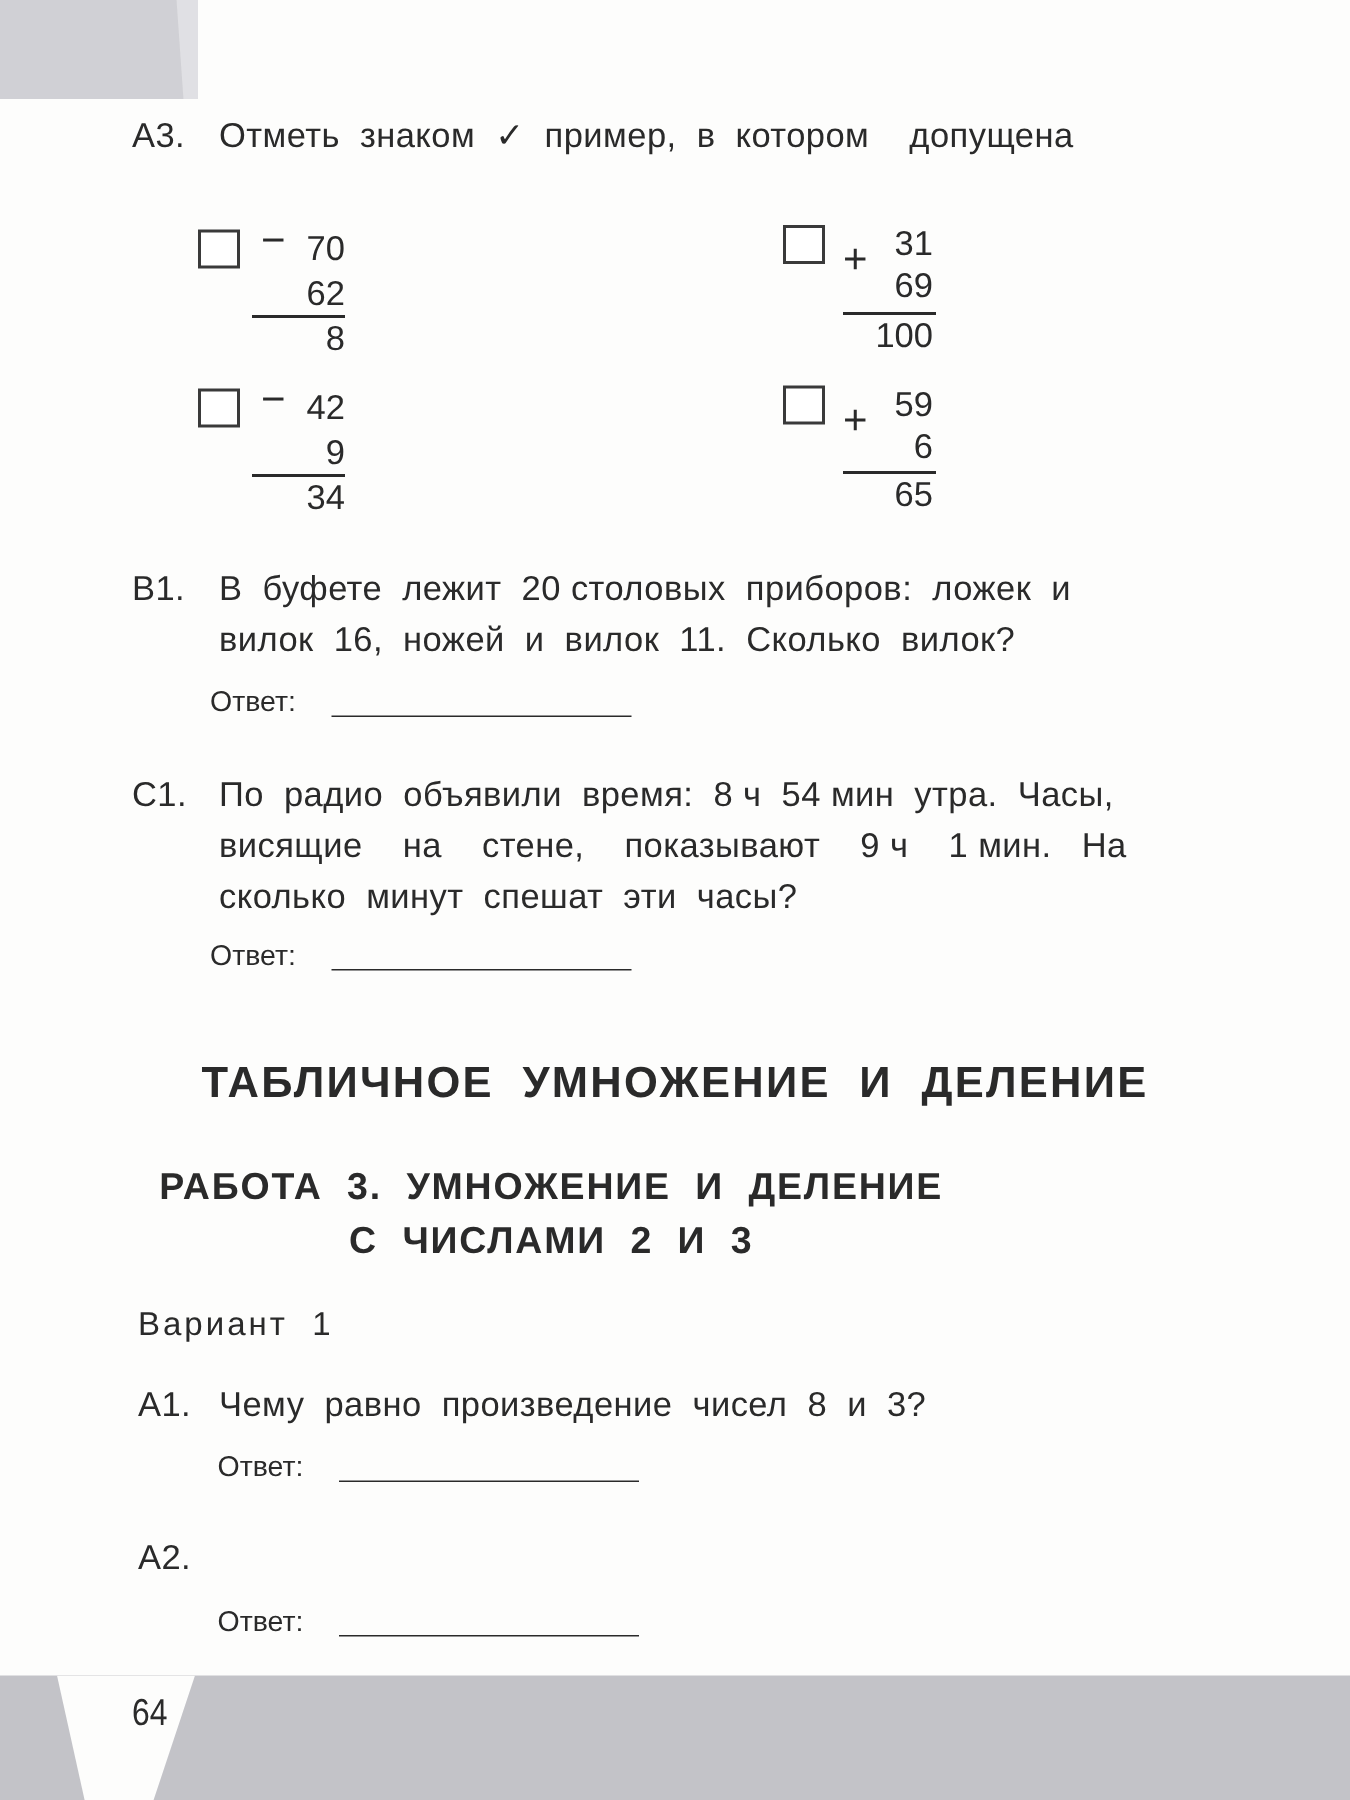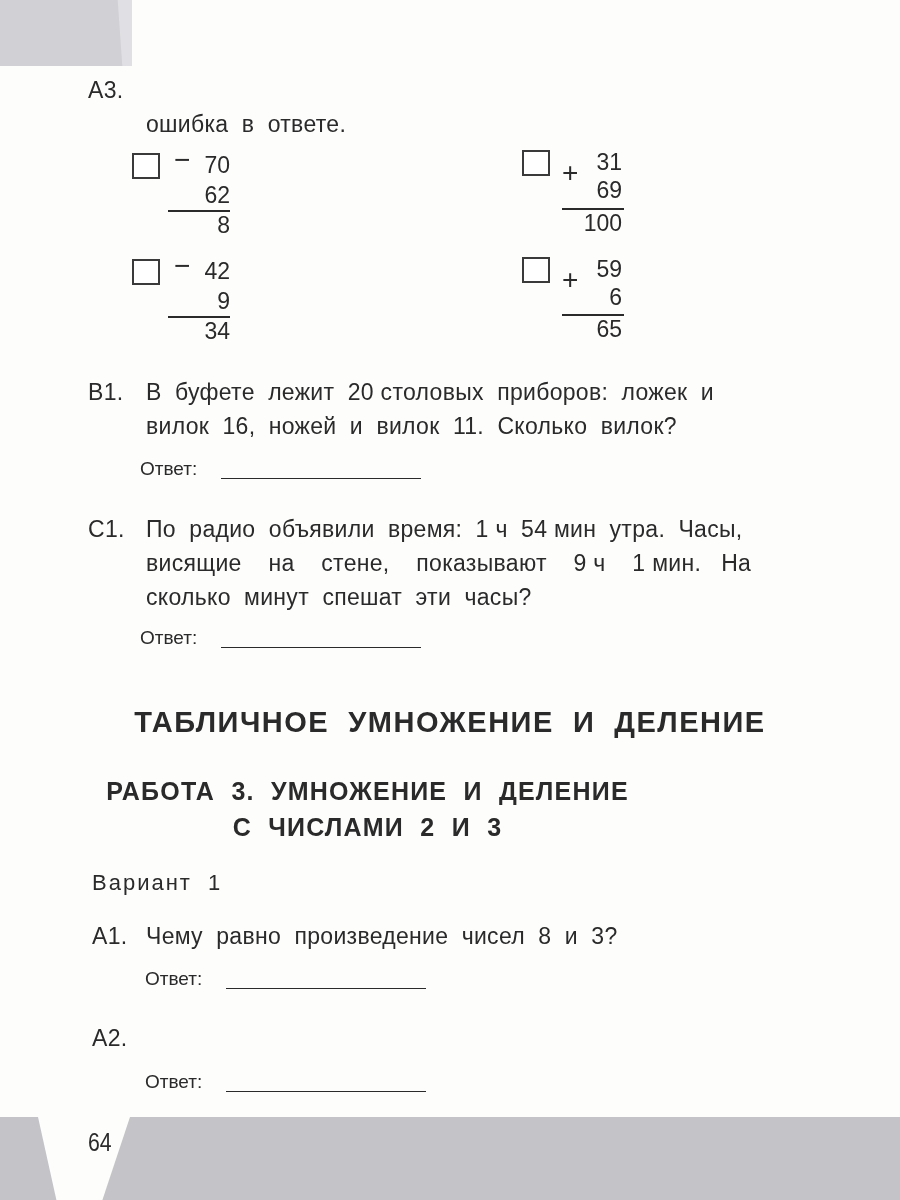--- a/index.html
+++ b/index.html
@@ -23,21 +23,21 @@
   .h2 { position:absolute; left:0; width:735px; text-align:center; font-size:25px; font-weight:bold; letter-spacing:1.2px; }
   .variant { position:absolute; left:92px; top:870px; font-size:22px; letter-spacing:2px; }
 </style>
 </head>
 <body>
 
 <div class="corner-top"></div>
 
 <div class="q" style="left:88px;top:72px;width:760px;height:80px;">
   <span class="qlabel">А3.</span>
-  <span class="qtext" style="top:34px;white-space:pre;">ошибка  в  ответе.</span>
+  <span class="qtext" style="top:0;white-space:pre;">Отметь  знаком  ✓  пример,  в  котором    допущена</span>
 </div>
 
 <div class="calc" style="left:132px;top:150px;width:120px;height:90px;">
   <div class="chk" style="left:0;top:3px;"></div>
   <span class="op" style="left:42px;top:-4px;">−</span>
   <span class="num" style="left:38px;top:2px;">70</span>
   <span class="num" style="left:38px;top:32px;">62</span>
   <div class="bar" style="left:36px;top:60px;width:62px;"></div>
   <span class="num" style="left:38px;top:62px;">8</span>
 </div>
@@ -73,21 +73,21 @@
   <span class="qlabel">В1.</span>
   <span class="qtext" style="top:0;white-space:pre;">В  буфете  лежит  20 столовых  приборов:  ложек  и</span>
   <span class="qtext" style="top:34px;white-space:pre;">вилок  16,  ножей  и  вилок  11.  Сколько  вилок?</span>
 </div>
 <div class="answer-row" style="left:140px;top:458px;">
   <span>Ответ:</span><span class="answer-line"></span>
 </div>
 
 <div class="q" style="left:88px;top:511px;width:760px;height:110px;">
   <span class="qlabel">С1.</span>
-  <span class="qtext" style="top:0;white-space:pre;">По  радио  объявили  время:  1 ч  54 мин  утра.  Часы,</span>
+  <span class="qtext" style="top:0;white-space:pre;">По  радио  объявили  время:  8 ч  54 мин  утра.  Часы,</span>
   <span class="qtext" style="top:34px;white-space:pre;">висящие    на    стене,    показывают    9 ч    1 мин.   На</span>
   <span class="qtext" style="top:68px;white-space:pre;">сколько  минут  спешат  эти  часы?</span>
 </div>
 <div class="answer-row" style="left:140px;top:627px;">
   <span>Ответ:</span><span class="answer-line"></span>
 </div>
 
 <div class="h1" style="white-space:pre;text-align:center;">ТАБЛИЧНОЕ  УМНОЖЕНИЕ  И  ДЕЛЕНИЕ</div>
 <div class="h2" style="top:777px;white-space:pre;">РАБОТА  3.  УМНОЖЕНИЕ  И  ДЕЛЕНИЕ</div>
 <div class="h2" style="top:813px;white-space:pre;">С  ЧИСЛАМИ  2  И  3</div>

